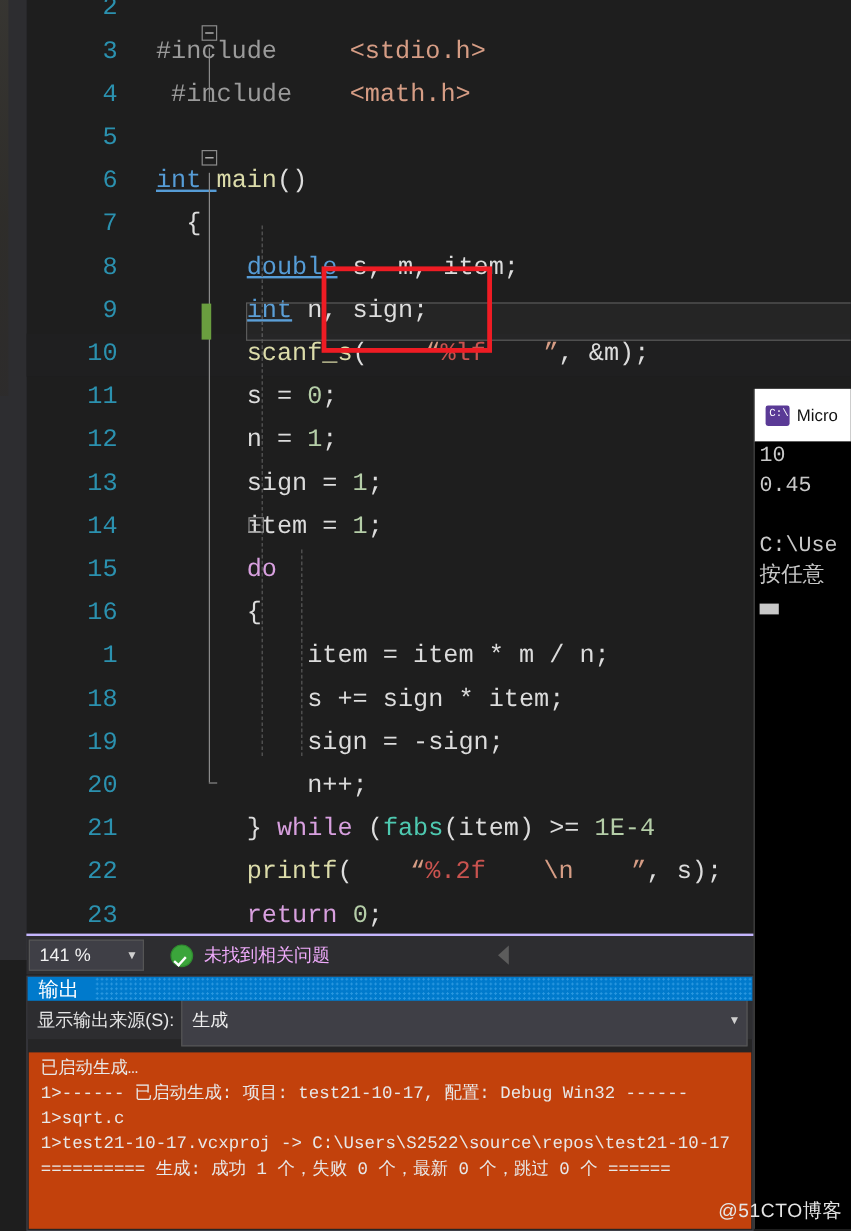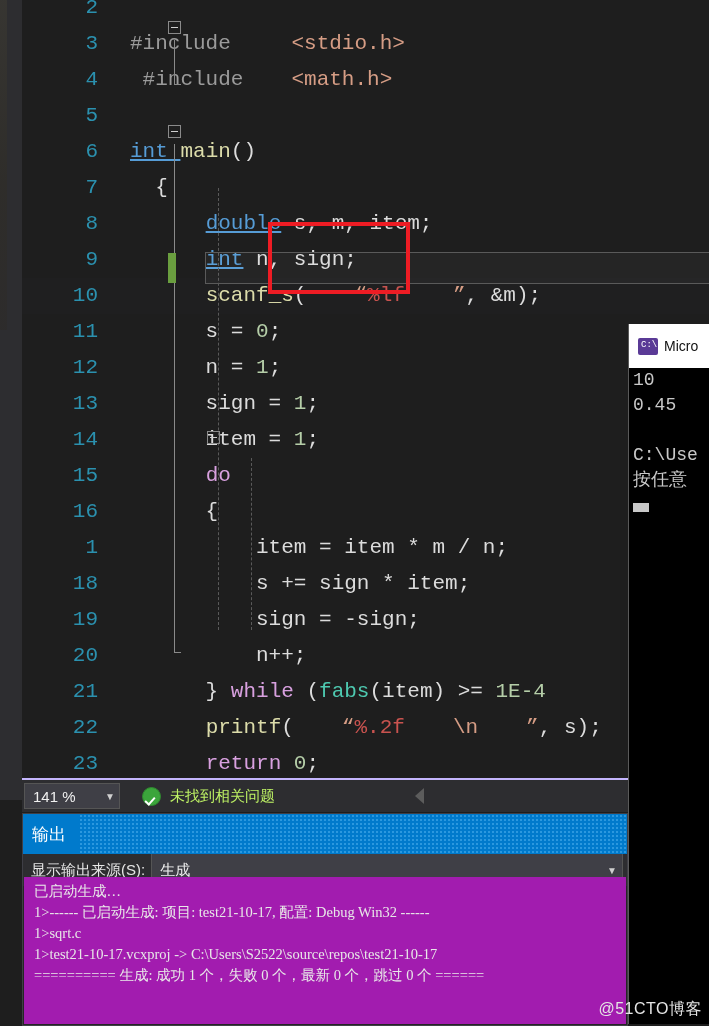--- a/index.html
+++ b/index.html
@@ -104,34 +104,34 @@
   }
   .ok-icon {
     width: 17px; height: 17px; border-radius: 50%; background: #3ba53b;
     margin-left: 22px; position: relative; flex: none;
     border: 1px solid #2f8a2f;
   }
   .ok-icon::after {
     content: ""; position: absolute; left: 4px; top: 7px; width: 4px; height: 8px;
     border: solid #fff; border-width: 0 2px 2px 0; transform: rotate(42deg);
   }
-  .status-text { margin-left: 9px; color: #bef264; font-size: 15px; }
+  .status-text { margin-left: 9px; color: #f0abfc; font-size: 15px; }
   .status-arrow {
     margin-left: 140px; width: 0; height: 0;
     border-top: 8px solid transparent; border-bottom: 8px solid transparent;
     border-right: 9px solid #5c5c5c;
   }
 
   
   .outpane {
     position: absolute; left: 22px; top: 813px; width: 606px; bottom: 0;
     background: #252526; border: 1px solid #3f3f46; box-sizing: border-box;
   }
   .out-title {
-    height: 40px; background: #007acc; color: #fff;
+    height: 20px; background: #007acc; color: #fff;
     display: flex; align-items: center; position: relative; overflow: hidden;
   }
   .out-title .label { padding-left: 9px; font-size: 17px; z-index: 2; }
   .out-title .dots {
     position: absolute; left: 56px; right: 0; top: 0; bottom: 0;
     background-image: radial-gradient(#4fb0ef 1px, transparent 1px);
     background-size: 4px 4px; opacity: .55;
   }
   .out-toolbar {
     height: 32px; display: flex; align-items: center; background: #2d2d30;
@@ -140,22 +140,22 @@
   .out-toolbar .lbl { color: #e6e6e6; font-size: 15px; padding: 0 6px 0 4px; }
   .src-combo {
     flex: 1; height: 43px; background: #3f3f46; border: 1px solid #555;
     display: flex; align-items: center; color: #f0f0f0; font-size: 15px;
     box-sizing: border-box;
   }
   .src-combo .val { padding-left: 8px; flex: 1; }
   .src-combo .car { width: 20px; text-align: center; font-size: 10px; color: #cfcfcf; }
   .out-body {
     position: absolute; left: 1px; right: 1px; top: 63px; bottom: 1px;
-    background: #a21caf; padding: 4px 0 0 10px; overflow: hidden;
-    font-family: Liberation Serif, serif; font-size: 14.5px;
+    background: #c2410c; padding: 4px 0 0 10px; overflow: hidden;
+    font-family: Liberation Mono, monospace; font-size: 14.5px;
     color: #e8e8e8; line-height: 21px; white-space: pre;
   }
   .out-body .line { white-space: pre; }
 
   
   .console {
     position: absolute; left: 628px; top: 324px; width: 81px; height: 700px;
     background: #000; border-left: 1px solid #5a5a5a;
   }
   .console-title {

